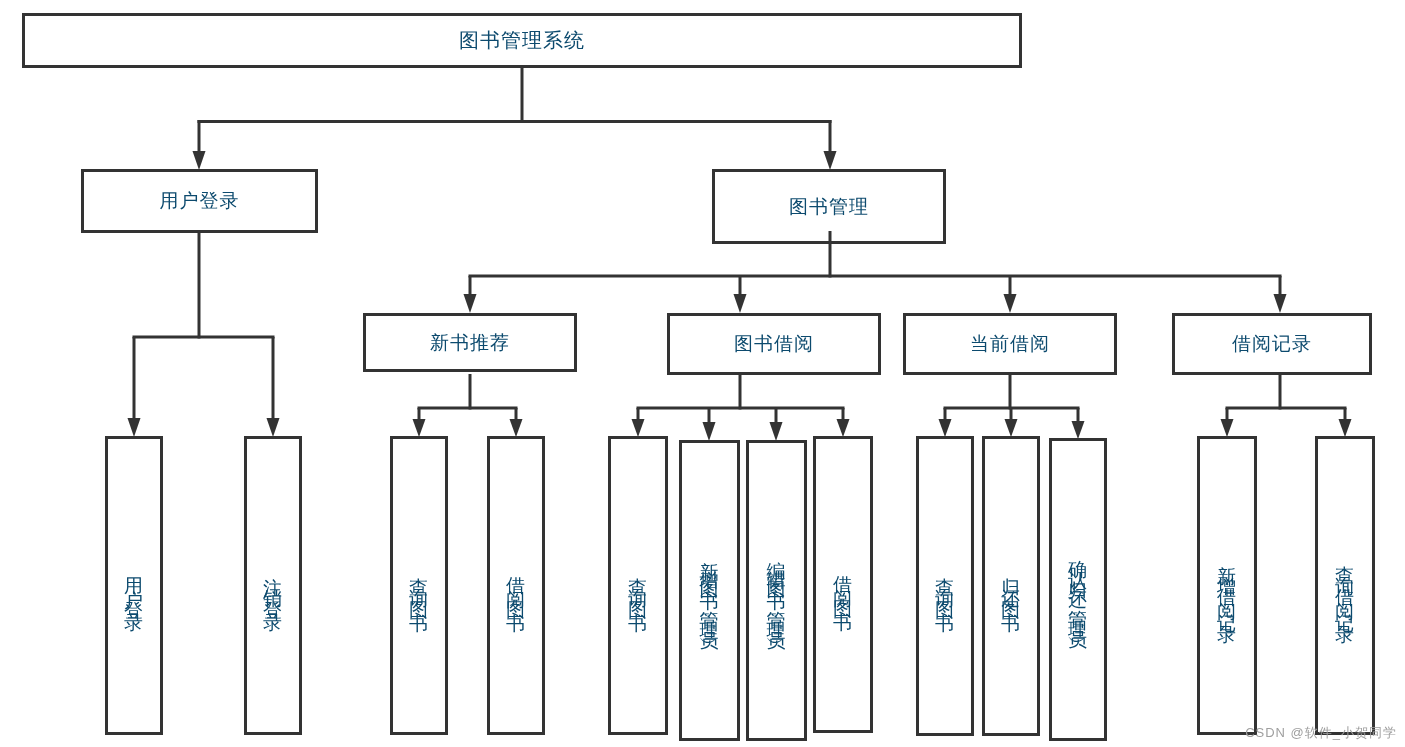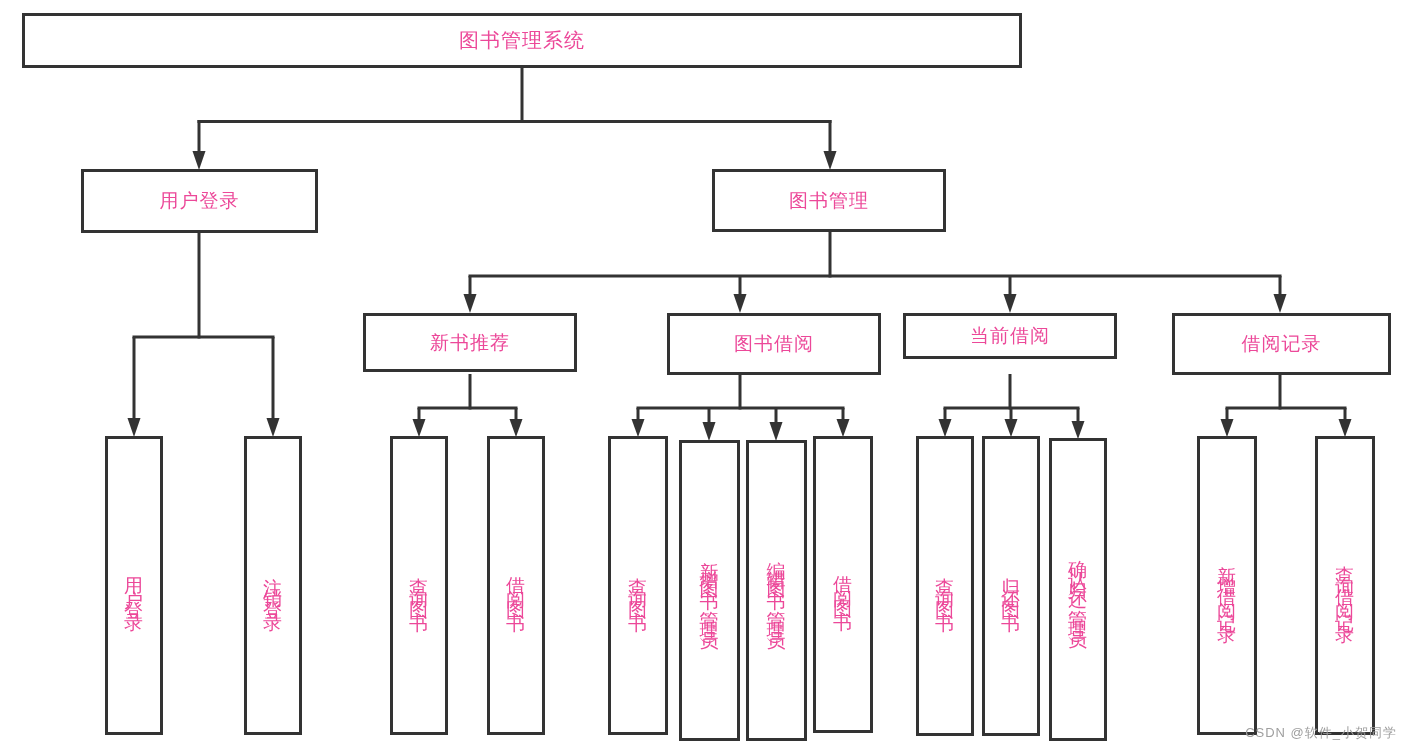--- a/index.html
+++ b/index.html
@@ -11,21 +11,21 @@
     overflow:hidden;
   }
   .box{
     position:absolute;
     box-sizing:border-box;
     border:3px solid #333333;
     background:#ffffff;
     display:flex;
     align-items:center;
     justify-content:center;
-    color:#ec4899;
+    color:#0c4a6e;
   }
   .hlabel{font-size:19px; letter-spacing:1px; white-space:nowrap;}
   .root .hlabel{font-size:20px;}
   .leaf{z-index:2;}
   .leaf .vlabel{
     writing-mode:vertical-lr;
     text-orientation:mixed;
     font-size:19px;
     letter-spacing:12px;
     line-height:1;
@@ -122,34 +122,34 @@
     </g>
   </svg>
 
   <div class="box root" style="left:22px;top:13px;width:1000px;height:55px;">
     <span class="hlabel">图书管理系统</span>
   </div>
 
   <div class="box" style="left:81px;top:169px;width:237px;height:64px;">
     <span class="hlabel">用户登录</span>
   </div>
-  <div class="box" style="left:712px;top:169px;width:234px;height:63px;justify-content:center;">
+  <div class="box" style="left:712px;top:169px;width:234px;height:75px;justify-content:center;">
     <span class="hlabel">图书管理</span>
   </div>
 
   <div class="box" style="left:363px;top:313px;width:214px;height:59px;">
     <span class="hlabel">新书推荐</span>
   </div>
   <div class="box" style="left:633px;top:313px;width:214px;height:62px;margin-left:34px;">
     <span class="hlabel">图书借阅</span>
   </div>
-  <div class="box" style="left:903px;top:313px;width:214px;height:46px;">
+  <div class="box" style="left:903px;top:313px;width:214px;height:62px;">
     <span class="hlabel">当前借阅</span>
   </div>
-  <div class="box" style="left:1172px;top:313px;width:219px;height:62px;">
+  <div class="box" style="left:1172px;top:313px;width:200px;height:62px;">
     <span class="hlabel">借阅记录</span>
   </div>
 
   <div class="box leaf" style="left:105px;top:436px;width:58px;height:299px;">
     <span class="vlabel">用户登录</span>
   </div>
   <div class="box leaf" style="left:244px;top:436px;width:58px;height:299px;">
     <span class="vlabel">注销登录</span>
   </div>
 

